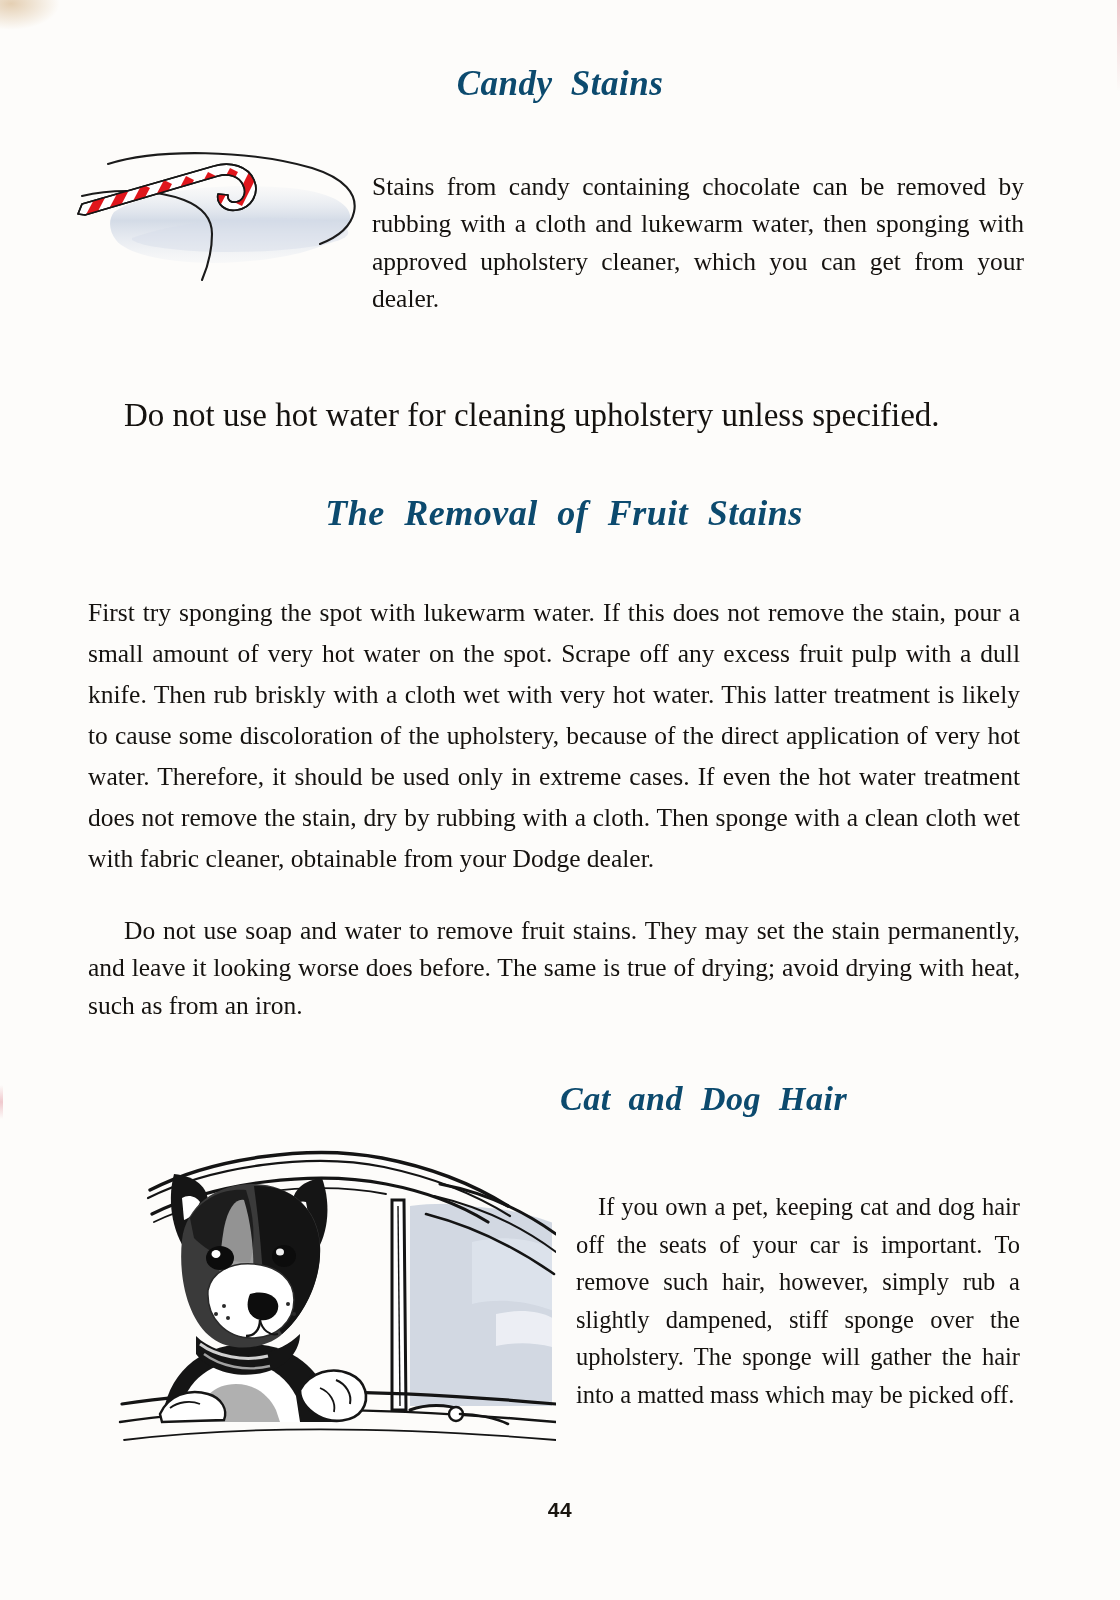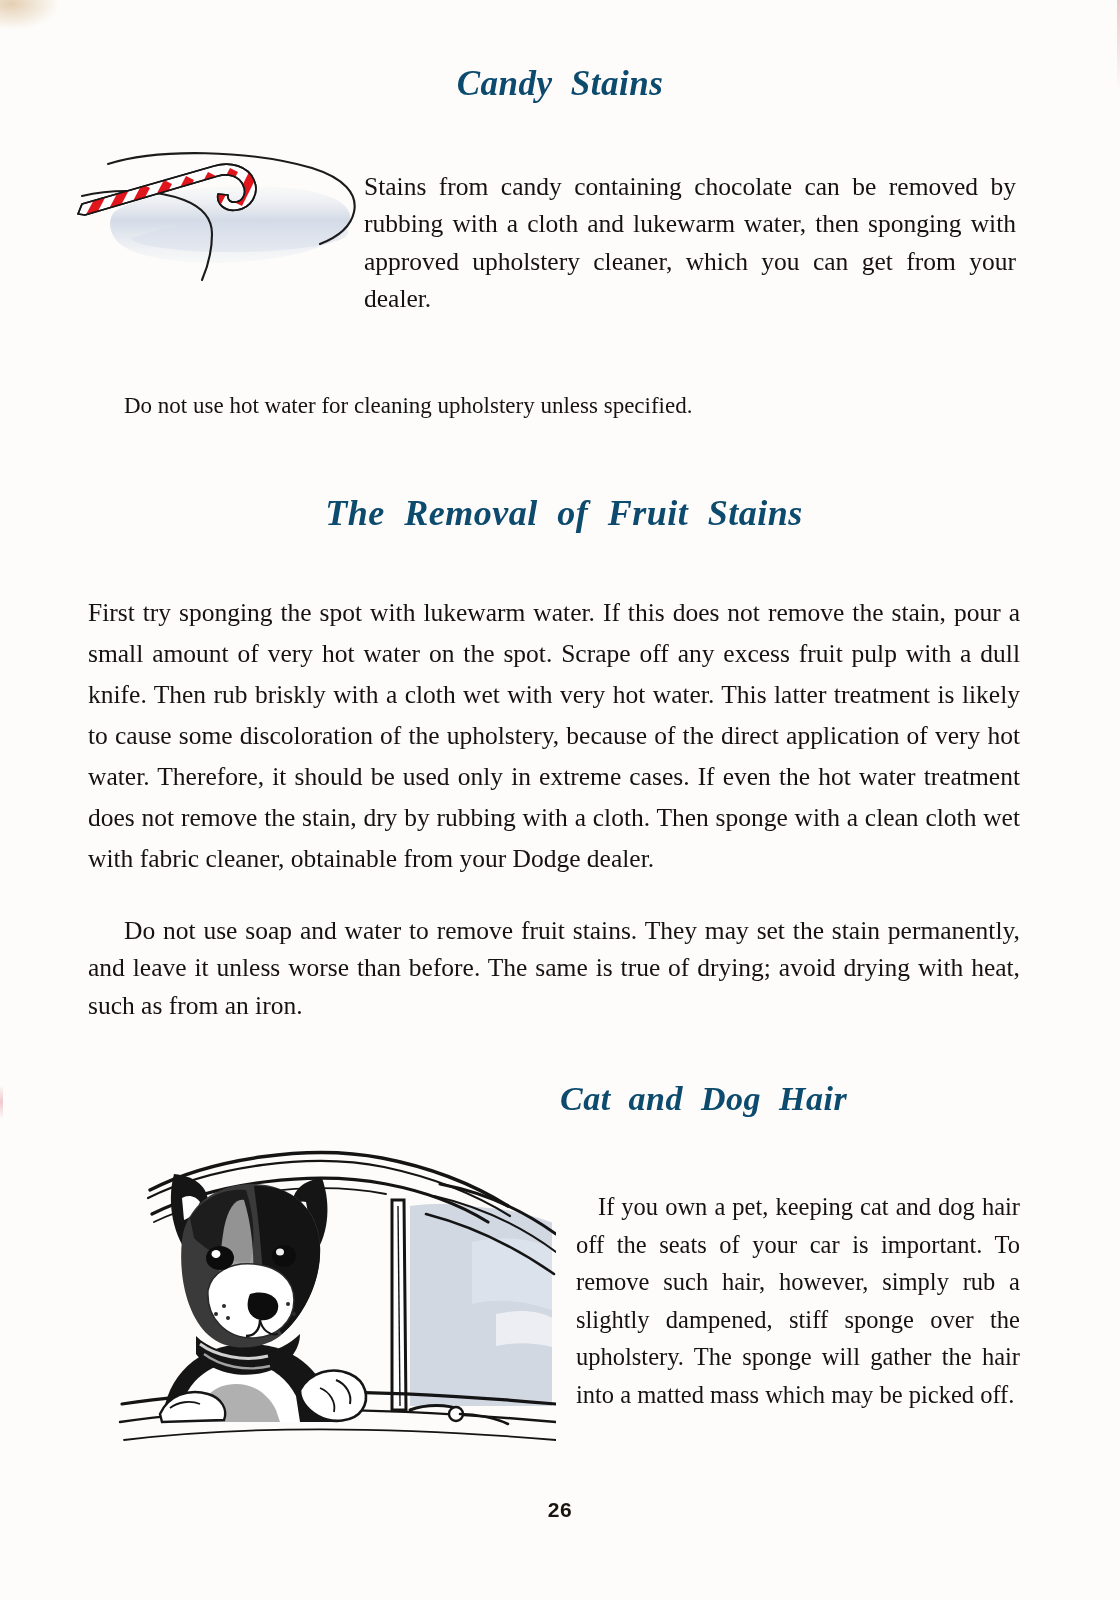--- a/index.html
+++ b/index.html
@@ -63,21 +63,21 @@
     position: absolute;
     left: 62px;
     top: 142px;
     width: 300px;
     height: 152px;
   }
   .candy-art svg { display:block; width:100%; height:100%; }
 
   #candy-para-1 {
     position: absolute;
-    left: 364px;
+    left: 372px;
     top: 142px;
     width: 652px;
     font-size: 25.5px;
     line-height: 37.5px;
     text-align: justify;
     text-align-last: left;
   }
   #candy-para-2 {
     position: absolute;
     left: 88px;
@@ -87,21 +87,21 @@
     line-height: 37.5px;
     text-align: justify;
     text-align-last: left;
     text-indent: 36px;
   }
   #candy-para-3 {
     position: absolute;
     left: 88px;
     top: 364px;
     width: 932px;
-    font-size: 23px;
+    font-size: 33px;
     line-height: 37.5px;
     text-indent: 36px;
   }
 
   
   #sec-fruit-title {
     position: absolute;
     left: 0; right: 0;
     top: 492px;
     font-size: 36px;
@@ -225,21 +225,21 @@
       <path d="M16,72 L20,62 L152,24 C168,19 186,24 192,38 C198,52 189,66 175,68 C163,70 154,62 156,52 L166,53 C165,58 169,61 174,60 C181,59 185,51 181,43 C177,34 166,31 156,34 L23,73 Z" fill="none" stroke="#161616" stroke-width="1.7" stroke-linejoin="round"></path>
     </svg>
   </div>
 
   <p id="candy-para-1">Stains from candy containing chocolate can be removed by rubbing with a cloth and lukewarm water, then sponging with approved upholstery cleaner, which you can get from your dealer.</p>
   <p id="candy-para-3">Do not use hot water for cleaning upholstery unless specified.</p>
 
   <h1 class="section-title" id="sec-fruit-title">The Removal of Fruit Stains</h1>
 
   <p id="fruit-para-1">First try sponging the spot with lukewarm water. If this does not remove the stain, pour a small amount of very hot water on the spot. Scrape off any excess fruit pulp with a dull knife. Then rub briskly with a cloth wet with very hot water. This latter treatment is likely to cause some discoloration of the upholstery, because of the direct application of very hot water. Therefore, it should be used only in extreme cases. If even the hot water treatment does not remove the stain, dry by rubbing with a cloth. Then sponge with a clean cloth wet with fabric cleaner, obtainable from your Dodge dealer.</p>
-  <p id="fruit-para-2">Do not use soap and water to remove fruit stains. They may set the stain permanently, and leave it unless worse than before. The same is true of drying; avoid drying with heat, such as from an iron.</p>
+  <p id="fruit-para-2">Do not use soap and water to remove fruit stains. They may set the stain permanently, and leave it looking worse does before. The same is true of drying; avoid drying with heat, such as from an iron.</p>
 
   <h1 class="section-title" id="sec-pet-title">Cat and Dog Hair</h1>
 
   <div class="dog-art">
     <svg viewBox="0 0 452 328" xmlns="http://www.w3.org/2000/svg">
       <defs>
         <clipPath id="winClip">
           <path d="M300,78 L448,92 L448,286 L300,286 Z"></path>
         </clipPath>
       </defs>
@@ -323,15 +323,15 @@
 
       <path d="M92,214 C106,228 132,236 156,232 C172,229 186,222 196,212
                C196,228 184,244 162,250 C134,258 104,248 92,232 Z" fill="#151515"></path>
       <path d="M96,222 C112,234 140,240 164,234" fill="none" stroke="#ffffff" stroke-width="3" opacity=".8"></path>
       <path d="M100,232 C116,244 142,250 166,244" fill="none" stroke="#ffffff" stroke-width="2.4" opacity=".6"></path>
     </svg>
   </div>
 
   <p id="pet-para">If you own a pet, keeping cat and dog hair off the seats of your car is important. To remove such hair, however, simply rub a slightly dampened, stiff sponge over the upholstery. The sponge will gather the hair into a matted mass which may be picked off.</p>
 
-  <div id="page-number">26</div>
+  <div id="page-number">44</div>
 
 </div>
 
 </body></html>

